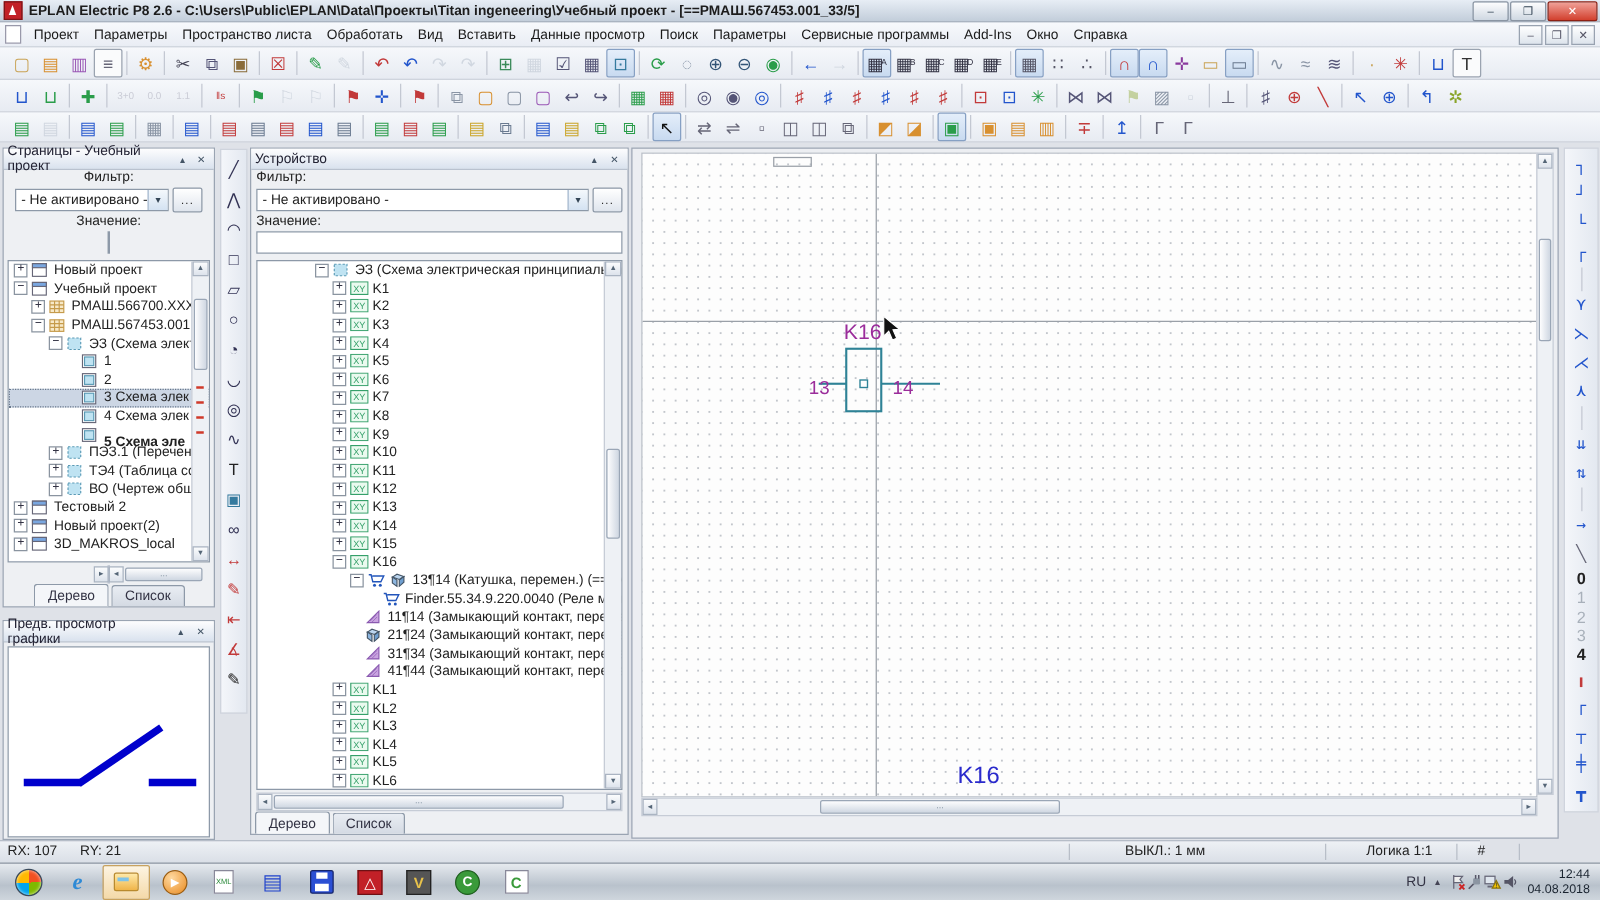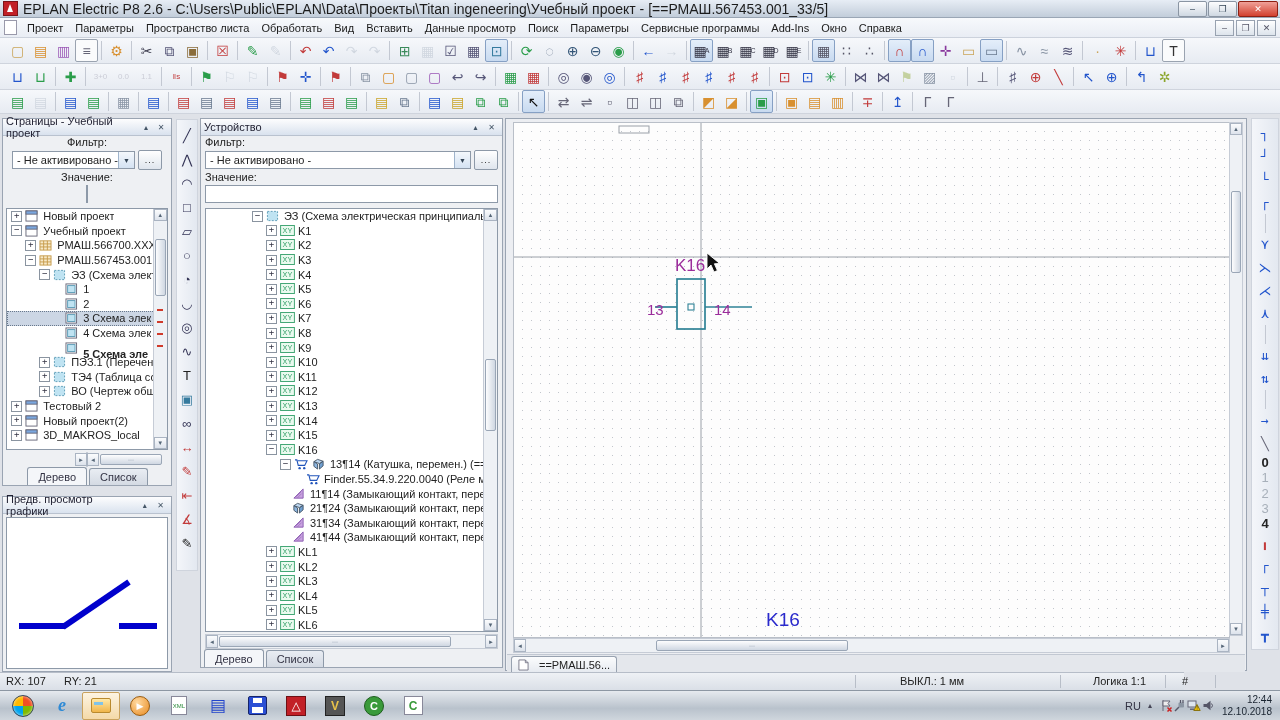--- a/index.html
+++ b/index.html
@@ -2,21 +2,21 @@
 <html><head>
 <meta charset="utf-8">
 <style>
   html,body{margin:0;padding:0;}
   body{width:1280px;height:720px;overflow:hidden;font-family:"Liberation Sans",sans-serif;font-size:11px;color:#222;background:#dfe2e8;position:relative;}
   .abs{position:absolute;}
   
   #titlebar{left:0;top:0;width:1280px;height:18px;background:linear-gradient(#e7edf5,#c2cdda);border-bottom:1px solid #9aa6b5;display:flex;align-items:center;padding-left:3px;box-sizing:border-box;}
   #app-logo{width:13px;height:13px;background:#c22027;border:1px solid #7d1418;margin-right:5px;position:relative;flex:none;}
   #app-logo:before{content:"";position:absolute;left:3px;top:2px;border-left:3px solid transparent;border-right:3px solid transparent;border-bottom:8px solid #fff;}
-  #title-text{font-size:14px;color:#1c1c1c;white-space:nowrap;overflow:hidden;}
+  #title-text{font-size:11px;color:#1c1c1c;white-space:nowrap;overflow:hidden;font-weight:bold;}
   .wbtns{margin-left:auto;display:flex;gap:1px;padding-right:2px;}
   .wbtn{width:27px;height:14px;border:1px solid #8a95a3;background:linear-gradient(#fdfdfe,#cfd8e2);border-radius:2px;display:flex;align-items:center;justify-content:center;font-size:9px;color:#345;}
   .wbtn.close{width:38px;background:linear-gradient(#f0a198,#d2402e);color:#fff;border-color:#8d2013;}
   
   #menubar{left:0;top:18px;width:1280px;height:20px;background:linear-gradient(#f7f9fc,#e9edf4);border-bottom:1px solid #ccd2dc;display:flex;align-items:center;padding-left:4px;box-sizing:border-box;}
   .menu-item{padding:2px 6px;color:#1a1a1a;}
   .mdoc{width:11px;height:13px;background:#fff;border:1px solid #99a;margin-right:4px;flex:none;}
   .cbtns{margin-left:auto;display:flex;gap:2px;padding-right:4px;}
   .cbtn{width:17px;height:14px;border:1px solid #98a2b0;background:linear-gradient(#fff,#dde4ec);font-size:9px;color:#556;display:flex;align-items:center;justify-content:center;}
   
@@ -855,29 +855,20 @@
   <div id="cv-vsc" class="abs vsc" style="position:absolute;">
     <div class="sbtn" style="top:0;">▲</div>
     <div class="thumb" style="top:68px;height:80px;"></div>
     <div class="sbtn" style="bottom:0;">▼</div>
   </div>
   <div id="cv-hsc" class="abs hsc" style="position:absolute;margin:0;">
     <div class="sbtn" style="left:0;">◄</div>
     <div class="thumb" style="left:142px;width:190px;">⋯</div>
     <div class="sbtn" style="right:0;">►</div>
   </div>
-  <div id="sheettabs" class="abs">
-    <div class="sheettab">
-      <span class="ticon" id="sheettab-icon"><svg viewBox="0 0 12 13" width="11" height="12">
-            <path d="M1 1h7l3 3v8H1z" fill="#fff" stroke="#778"></path>
-            <path d="M8 1v3h3" fill="none" stroke="#778"></path>
-          </svg></span>
-      <span>==РМАШ.56...</span>
-    </div>
-  </div>
 </div>
 
 <div id="right-toolbar" class="vtb abs">
     <span class="tbi" style="color: rgb(34, 85, 204);">┐</span>
     <span class="tbi" style="color: rgb(34, 85, 204);">┘</span>
     <span class="tbi" style="color: rgb(34, 85, 204);">└</span>
     <span class="tbi" style="color: rgb(34, 85, 204);">┌</span>
     <span class="sep"></span>
     <span class="tbi" style="color: rgb(34, 85, 204);">⋎</span>
     <span class="tbi" style="color: rgb(34, 85, 204);">⋋</span>
@@ -982,16 +973,16 @@
         </span>
         <span style="display: flex;">
           <svg width="13" height="13">
             <path d="M1.5 5h3l4-3.2v9.4L4.5 8h-3z" fill="#556"></path>
             <path d="M9.5 4.5q2 2 0 4.2" stroke="#556" fill="none"></path>
           </svg>
         </span>
       </span>
     <div id="clock">
       <div>12:44</div>
-      <div>12.10.2018</div>
+      <div>04.08.2018</div>
     </div>
   </div>
 </div>
 
 </body></html>

